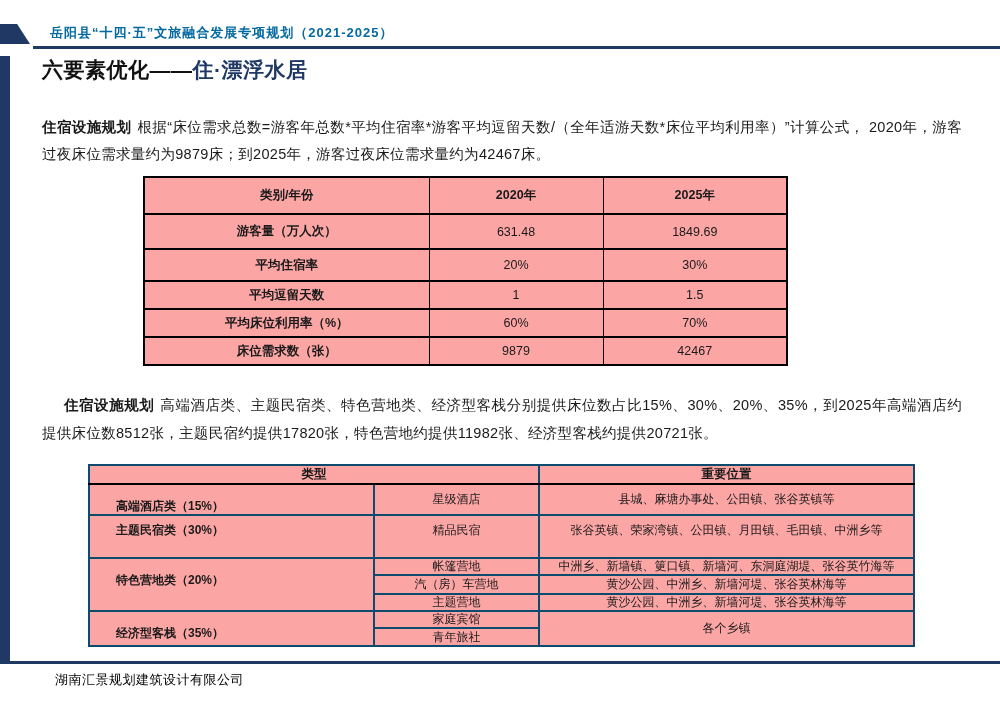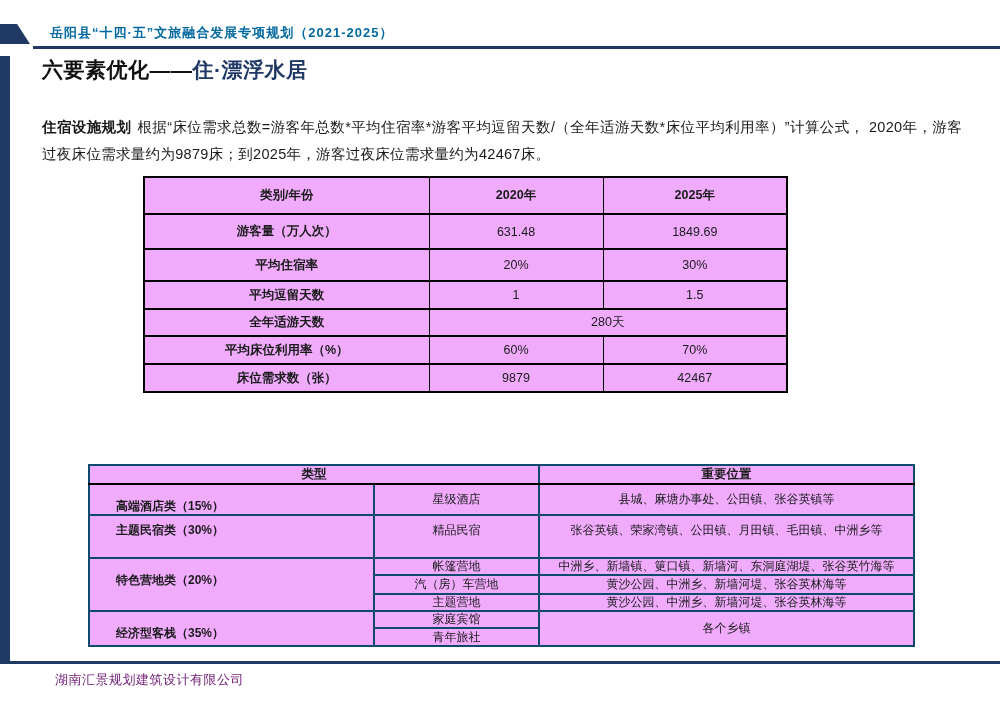--- a/index.html
+++ b/index.html
@@ -22,34 +22,34 @@
   .page-title{
     position:absolute;left:42px;top:56px;margin:0;font-size:21px;font-weight:bold;
     color:#111111;letter-spacing:0.5px;white-space:nowrap;
   }
   .page-title .blue{color:#1f3864;margin-top:30px;}
   .para{position:absolute;left:42px;right:38px;margin:0;font-size:14.5px;line-height:27px;letter-spacing:0.3px;text-align:justify;}
   .para b{margin-right:6px;}
   .para1{top:114px;}
   .para2{top:391px;text-indent:22px;line-height:28px;}
   
-  table{border-collapse:collapse;table-layout:fixed;background:#f0abfc;}
+  table{border-collapse:collapse;table-layout:fixed;background:#fca5a5;}
   .t1{position:absolute;left:143px;top:176px;width:643px;font-size:12.5px;border:2px solid #000;}
   .t1 td{border-left:1px solid #000;border-right:1px solid #000;border-top:2px solid #000;border-bottom:2px solid #000;
          text-align:center;vertical-align:middle;padding:1px 2px;}
   .t1 .hdr td,.t1 .lbl{font-weight:bold;}
   
   .t2{position:absolute;left:88px;top:464px;width:825px;font-size:12px;border:2px solid #000;}
   .t2 td{border:2px solid #0c4a6e;text-align:center;vertical-align:middle;padding:0 2px;line-height:15px;}
   .t2 .hdr td{font-weight:bold;border-bottom:2px solid #000;font-size:12.5px;}
   .t2 .cat{font-weight:bold;text-align:left;padding-left:26px;vertical-align:top;padding-top:14px;}
   .t2 .grp td{border-top:2px solid #000;}
   .t2 .tall td{vertical-align:top;padding-top:7px;}
   .footer-rule{position:absolute;left:0;right:0;top:661px;height:3px;background:#1f3864;}
-  .footer-text{position:absolute;left:55px;top:671px;font-size:13px;color:#701a75;letter-spacing:0.5px;}
+  .footer-text{position:absolute;left:55px;top:671px;font-size:13px;color:#000000;letter-spacing:0.5px;}
 </style>
 </head>
 <body>
 
 <div class="page">
 
   <div class="corner-flag"></div>
   <div class="header-title">岳阳县“十四·五”文旅融合发展专项规划（2021-2025）</div>
   <div class="header-rule"></div>
   <div class="left-bar"></div>
@@ -79,36 +79,33 @@
       <td class="lbl" style="height:28px">平均住宿率</td>
       <td>20%</td>
       <td>30%</td>
     </tr>
     <tr>
       <td class="lbl" style="height:24px">平均逗留天数</td>
       <td>1</td>
       <td>1.5</td>
     </tr>
     <tr>
-      <td class="lbl" style="height:23px">全年适游天数</td>
-      <td colspan="2">280天</td>
-    </tr>
-    <tr>
       <td class="lbl" style="height:24px">平均床位利用率（%）</td>
       <td>60%</td>
       <td>70%</td>
     </tr>
     <tr>
       <td class="lbl" style="height:24px">床位需求数（张）</td>
       <td>9879</td>
       <td>42467</td>
     </tr>
   </tbody>
     </table>
 
+  <p class="para para2"><b>住宿设施规划</b><span>高端酒店类、主题民宿类、特色营地类、经济型客栈分别提供床位数占比15%、30%、20%、35%，到2025年高端酒店约 提供床位数8512张，主题民宿约提供17820张，特色营地约提供11982张、经济型客栈约提供20721张。</span></p>
 
   <table class="t2">
     <colgroup>
         <col style="width:285px">
         <col style="width:165px">
         <col style="width:375px">
       </colgroup>
     <tbody>
         <tr class="hdr">
       <td colspan="2" style="height:17px">类型</td>

